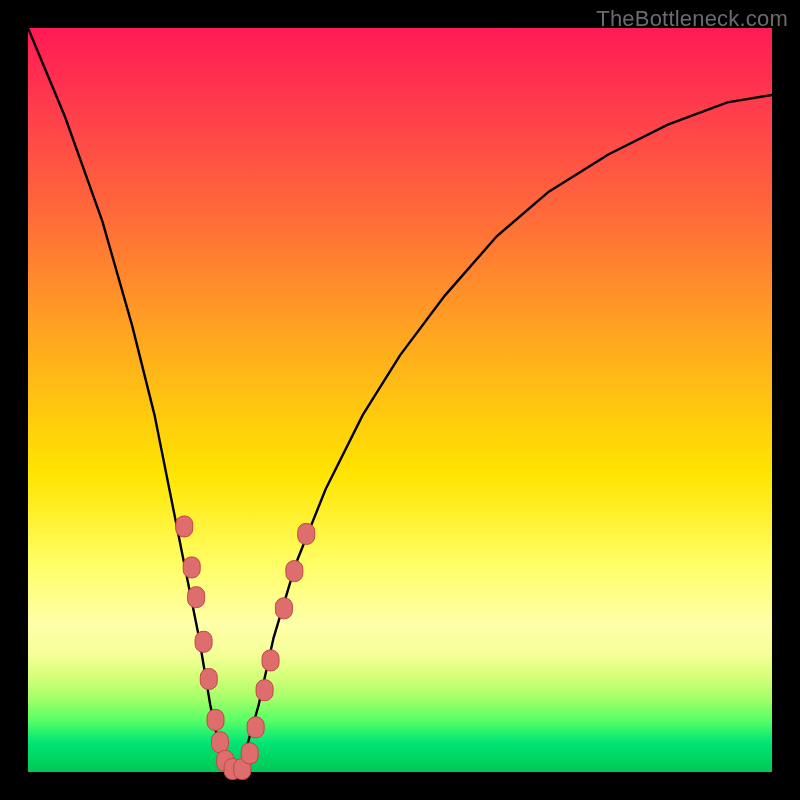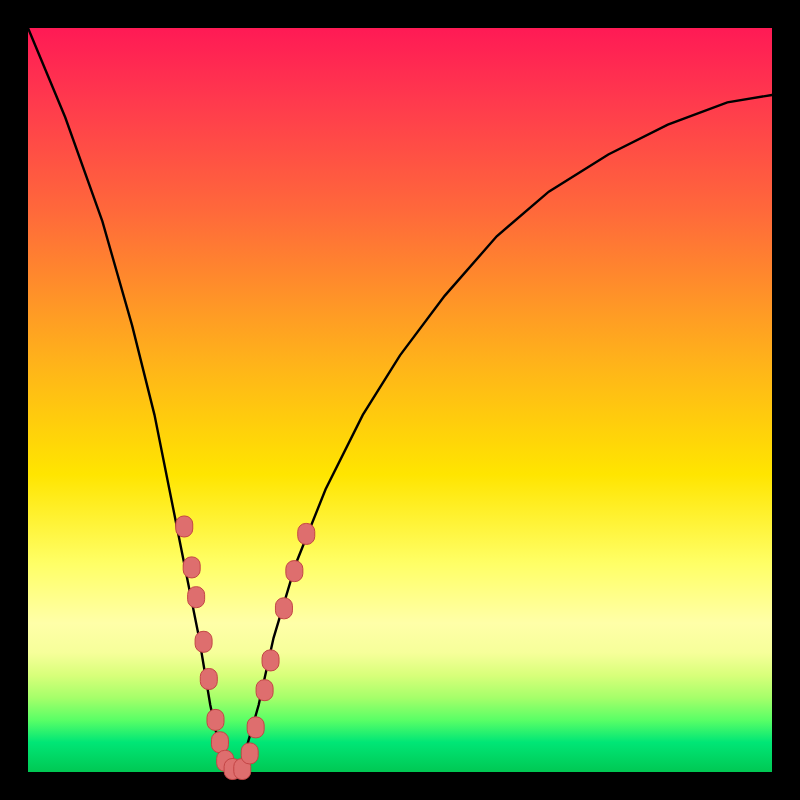--- a/index.html
+++ b/index.html
@@ -58,20 +58,21 @@
     top: 0;
     width: 744px;
     height: 744px;
     overflow: visible;
   }
 </style>
 </head>
 <body>
 
 <div class="frame">
+  <div class="watermark">TheBottleneck.com</div>
 
   <div class="plot-area">
     <svg class="curve-layer" viewBox="0 0 744 744">
       <path id="curve-path" fill="none" stroke="#000000" stroke-width="2.4" stroke-linecap="round" d="M0.00 0.00 L37.20 89.28 L74.40 193.44 L104.16 297.60 L126.48 386.88 L141.36 461.28 L156.24 535.68 L171.12 610.08 L182.28 677.04 L193.44 729.12 L204.60 744.00 L215.76 729.12 L230.64 677.04 L245.52 610.08 L267.84 535.68 L297.60 461.28 L334.80 386.88 L372.00 327.36 L416.64 267.84 L468.72 208.32 L520.80 163.68 L580.32 126.48 L639.84 96.72 L699.36 74.40 L744.00 66.96"></path>
       <g id="marker-group">
           <rect x="147.74" y="487.98" width="17" height="21" rx="8" ry="8" fill="#de6e6e" stroke="#c34545" stroke-width="1"></rect>
           <rect x="155.18" y="528.90" width="17" height="21" rx="8" ry="8" fill="#de6e6e" stroke="#c34545" stroke-width="1"></rect>
           <rect x="159.64" y="558.66" width="17" height="21" rx="8" ry="8" fill="#de6e6e" stroke="#c34545" stroke-width="1"></rect>
           <rect x="167.08" y="603.30" width="17" height="21" rx="8" ry="8" fill="#de6e6e" stroke="#c34545" stroke-width="1"></rect>
           <rect x="172.29" y="640.50" width="17" height="21" rx="8" ry="8" fill="#de6e6e" stroke="#c34545" stroke-width="1"></rect>

